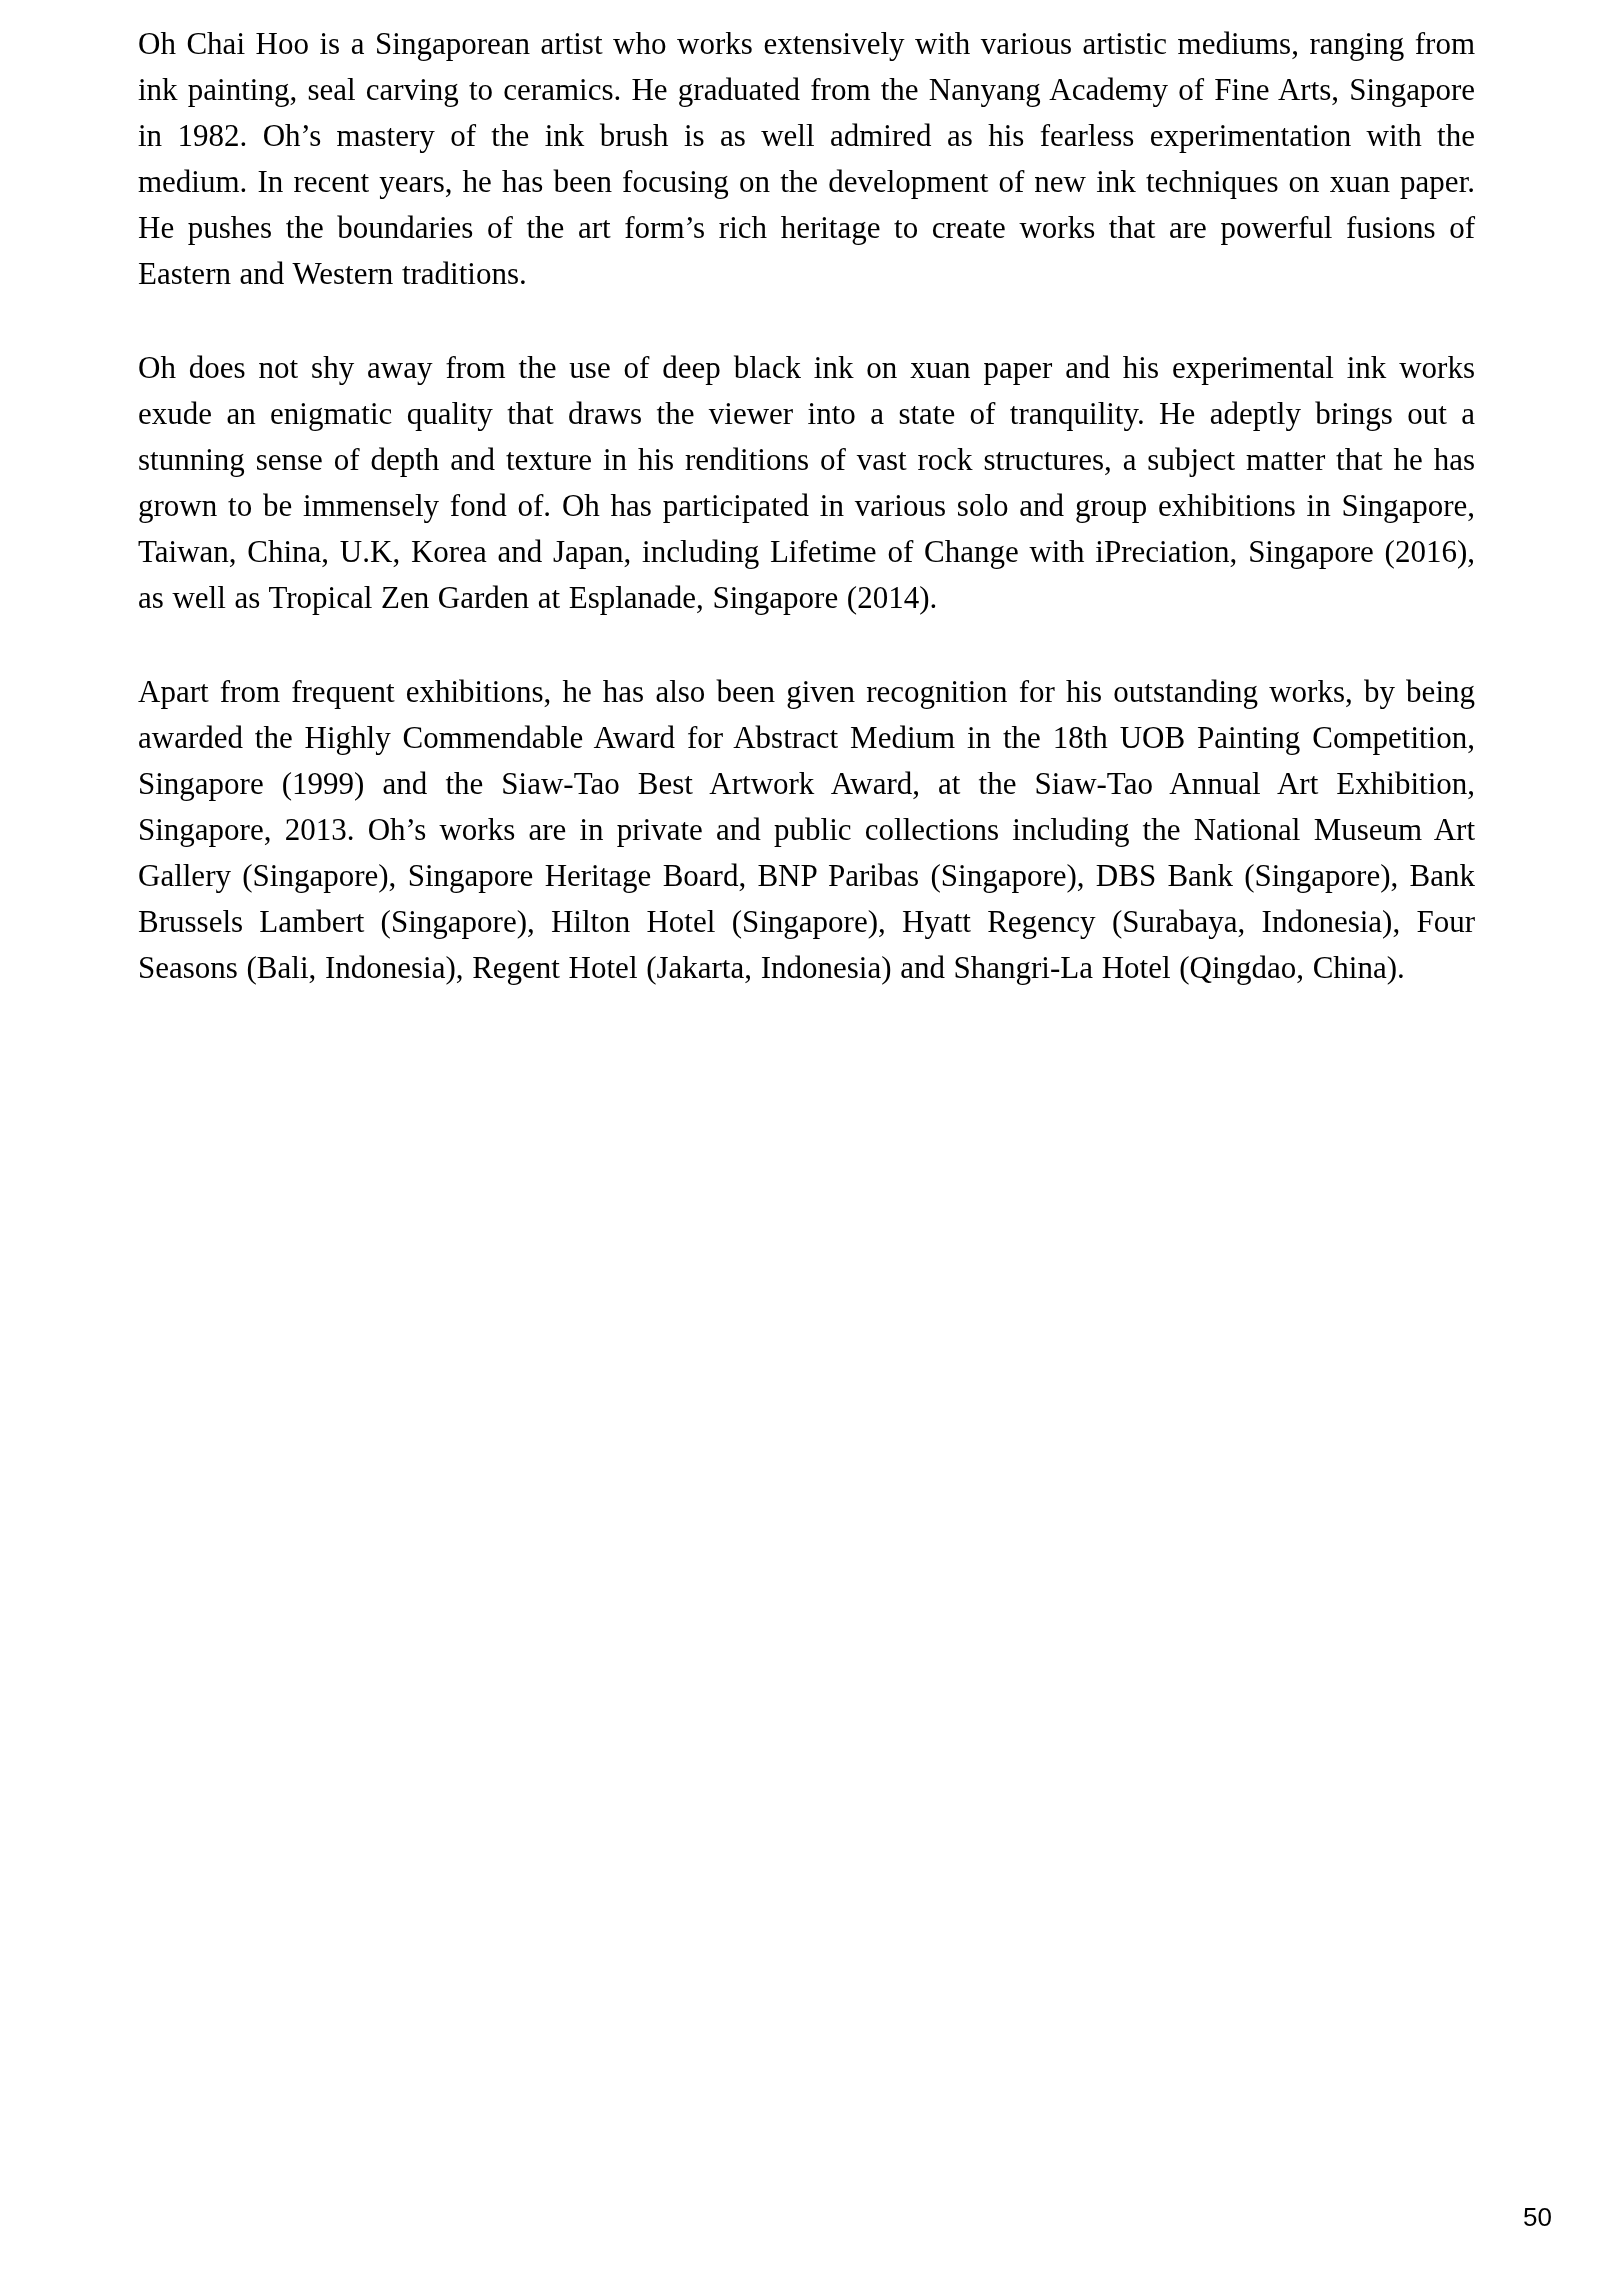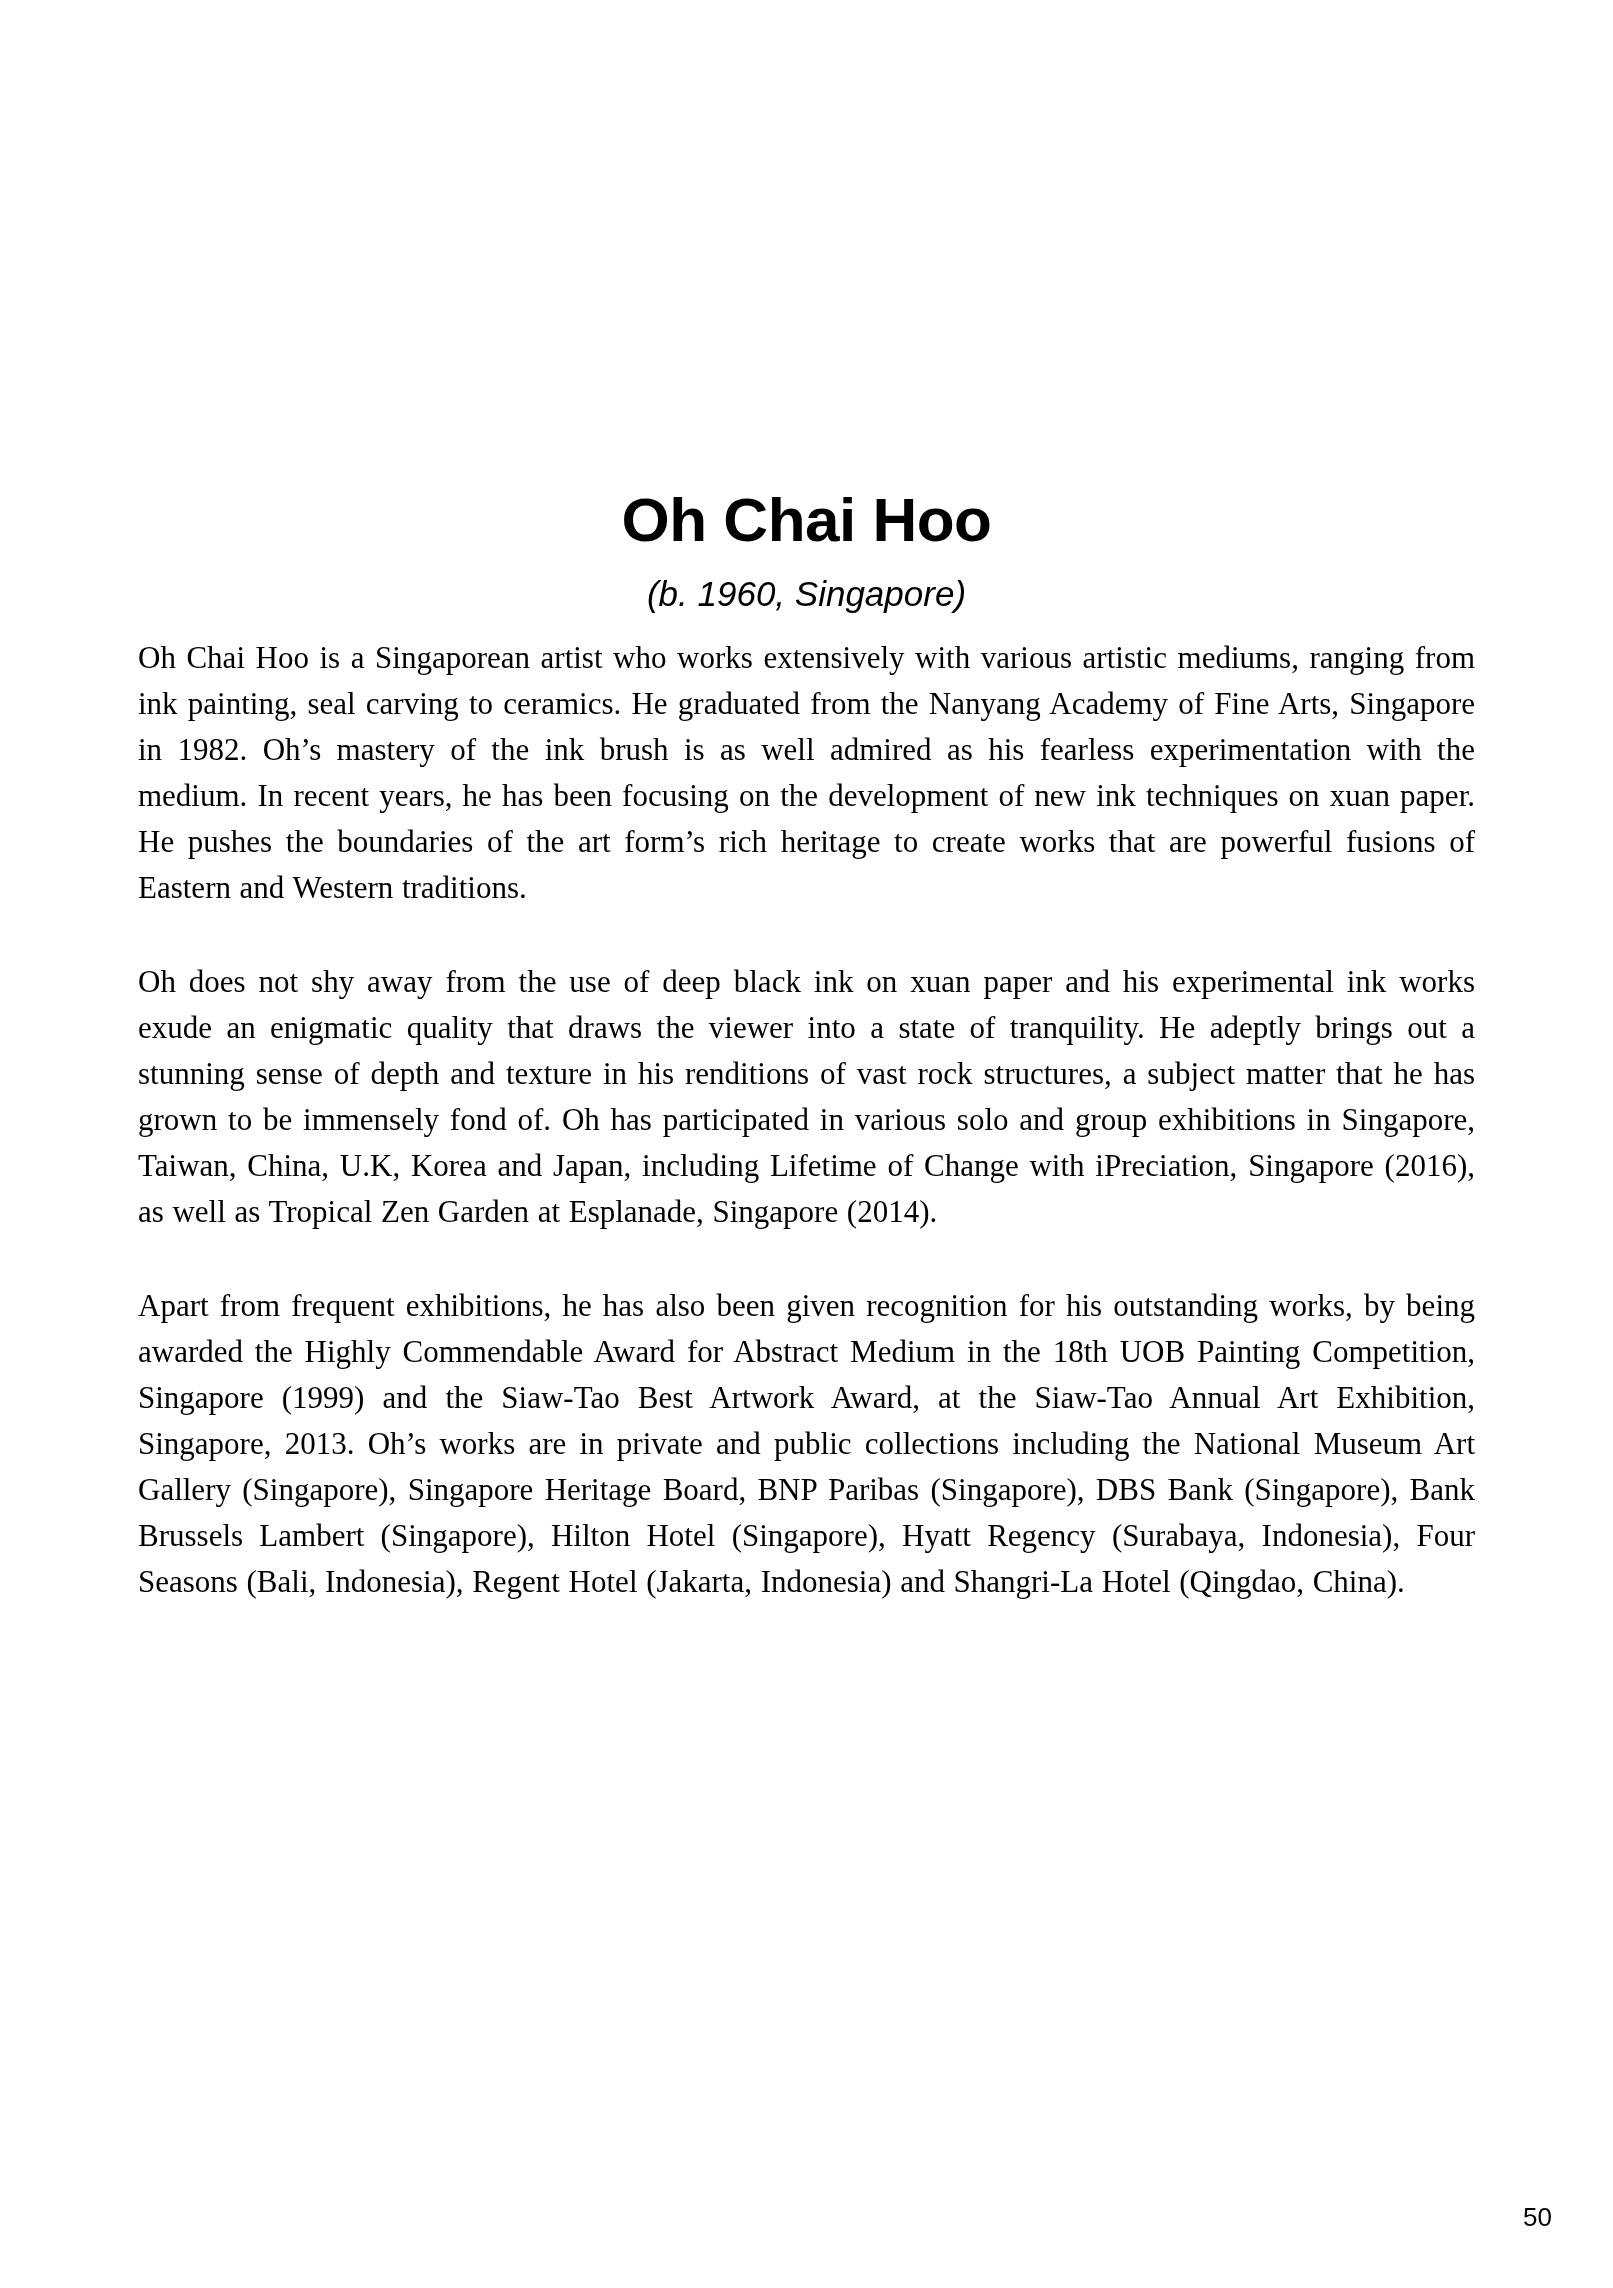--- a/index.html
+++ b/index.html
@@ -60,24 +60,20 @@
     font-size: 26px;
     line-height: 32px;
     text-align: right;
   }
 </style>
 </head>
 <body>
 
 <div class="page" style="color: rgb(0, 0, 0); background: rgb(255, 255, 255);">
   <div class="content">
-    <header>
-      <h1 class="doc-title">Oh Chai Hoo</h1>
-      <div class="doc-subtitle">(b. 1960, Singapore)</div>
-    </header>
     <main class="bio">
       <p>Oh Chai Hoo is a Singaporean artist who works extensively with various artistic mediums, ranging from ink painting, seal carving to ceramics. He graduated from the Nanyang Academy of Fine Arts, Singapore in 1982. Oh’s mastery of the ink brush is as well admired as his fearless experimentation with the medium. In recent years, he has been focusing on the development of new ink techniques on xuan paper. He pushes the boundaries of the art form’s rich heritage to create works that are powerful fusions of Eastern and Western traditions.</p>
       <p>Oh does not shy away from the use of deep black ink on xuan paper and his experimental ink works exude an enigmatic quality that draws the viewer into a state of tranquility. He adeptly brings out a stunning sense of depth and texture in his renditions of vast rock structures, a subject matter that he has grown to be immensely fond of. Oh has participated in various solo and group exhibitions in Singapore, Taiwan, China, U.K, Korea and Japan, including Lifetime of Change with iPreciation, Singapore (2016), as well as Tropical Zen Garden at Esplanade, Singapore (2014).</p>
       <p>Apart from frequent exhibitions, he has also been given recognition for his outstanding works, by being awarded the Highly Commendable Award for Abstract Medium in the 18th UOB Painting Competition, Singapore (1999) and the Siaw-Tao Best Artwork Award, at the Siaw-Tao Annual Art Exhibition, Singapore, 2013. Oh’s works are in private and public collections including the National Museum Art Gallery (Singapore), Singapore Heritage Board, BNP Paribas (Singapore), DBS Bank (Singapore), Bank Brussels Lambert (Singapore), Hilton Hotel (Singapore), Hyatt Regency (Surabaya, Indonesia), Four Seasons (Bali, Indonesia), Regent Hotel (Jakarta, Indonesia) and Shangri-La Hotel (Qingdao, China).</p>
     </main>
   </div>
   <div class="page-number">50</div>
 </div>
 
 

